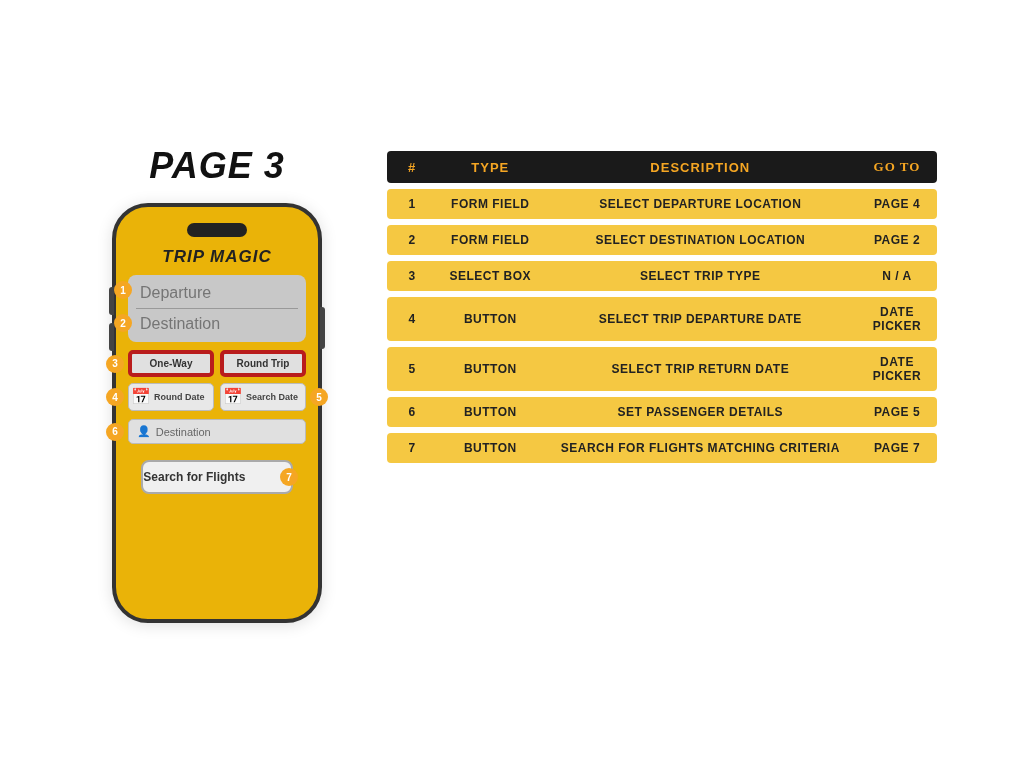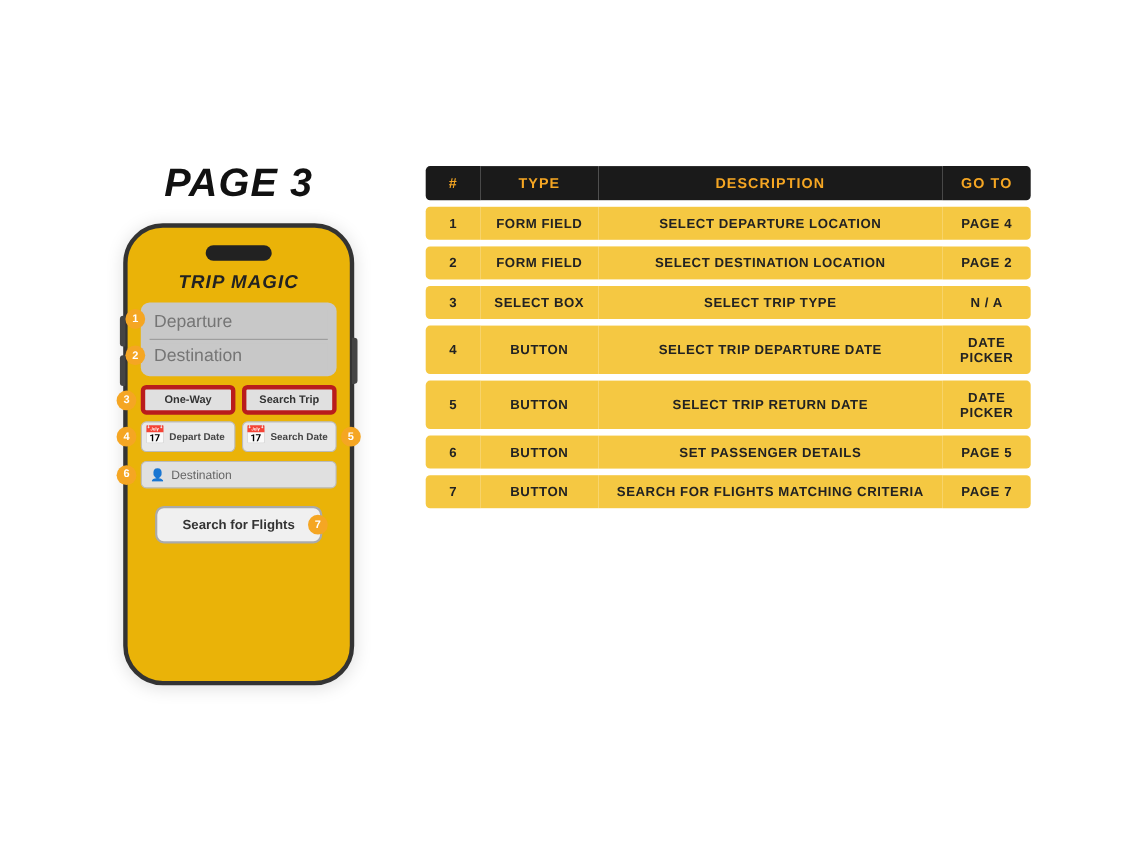--- a/index.html
+++ b/index.html
@@ -217,21 +217,21 @@
 
     .search-btn {
       width: 85%;
       background: #f0f0f0;
       border: 2px solid #aaa;
       border-radius: 8px;
       padding: 8px 0;
       font-size: 12px;
       font-weight: 700;
       color: #333;
-      text-align: center;
+      text-align: left;
       cursor: pointer;
       position: relative;
     }
 
     
     .right-side {
       flex: 1;
       max-width: 550px;
     }
     .table-wrap {
@@ -245,21 +245,21 @@
     thead tr th {
       background: #1a1a1a;
       color: #f5a623;
       font-size: 13px;
       font-weight: 900;
       text-transform: uppercase;
       padding: 8px 10px;
       letter-spacing: 1px;
     }
     thead tr th:first-child { border-radius: 4px 0 0 4px; width: 50px; }
-    thead tr th:last-child { border-radius: 0 4px 4px 0; width: 80px; }
+    thead tr th:last-child { border-radius: 0 4px 4px 0; width: 80px; font-family: Liberation Serif, serif; }
 
     tbody tr td {
       background: #f5c842;
       color: #222;
       font-size: 12px;
       font-weight: 900;
       text-transform: uppercase;
       padding: 8px 10px;
       text-align: center;
       letter-spacing: 0.5px;
@@ -301,30 +301,30 @@
 
         <div class="field-row">
           <div class="num-label" style="top:2px;">2</div>
           <input class="input-field" type="text" placeholder="Destination" style="">
         </div>
       </div>
 
       <div class="trip-type-row">
         <div class="num-label" style="position:absolute;left:-22px;top:50%;transform:translateY(-50%);">3</div>
         <button class="trip-btn">One-Way</button>
-        <button class="trip-btn">Search Trip</button>
+        <button class="trip-btn">Round Trip</button>
       </div>
 
       <div class="date-row" style="position:relative;">
 
         <div style="position:relative;flex:1;">
           <div class="num-label" style="position:absolute;left:-22px;top:50%;transform:translateY(-50%);">4</div>
           <div class="date-btn">
             <span class="cal-icon">📅</span>
-            <span class="date-text">Depart Date</span>
+            <span class="date-text">Round Date</span>
           </div>
         </div>
 
         <div style="position:relative;flex:1;">
           <div class="num-label" style="position:absolute;right:-22px;top:50%;transform:translateY(-50%);left:auto;">5</div>
           <div class="date-btn">
             <span class="cal-icon">📅</span>
             <span class="date-text">Search Date</span>
           </div>
         </div>

